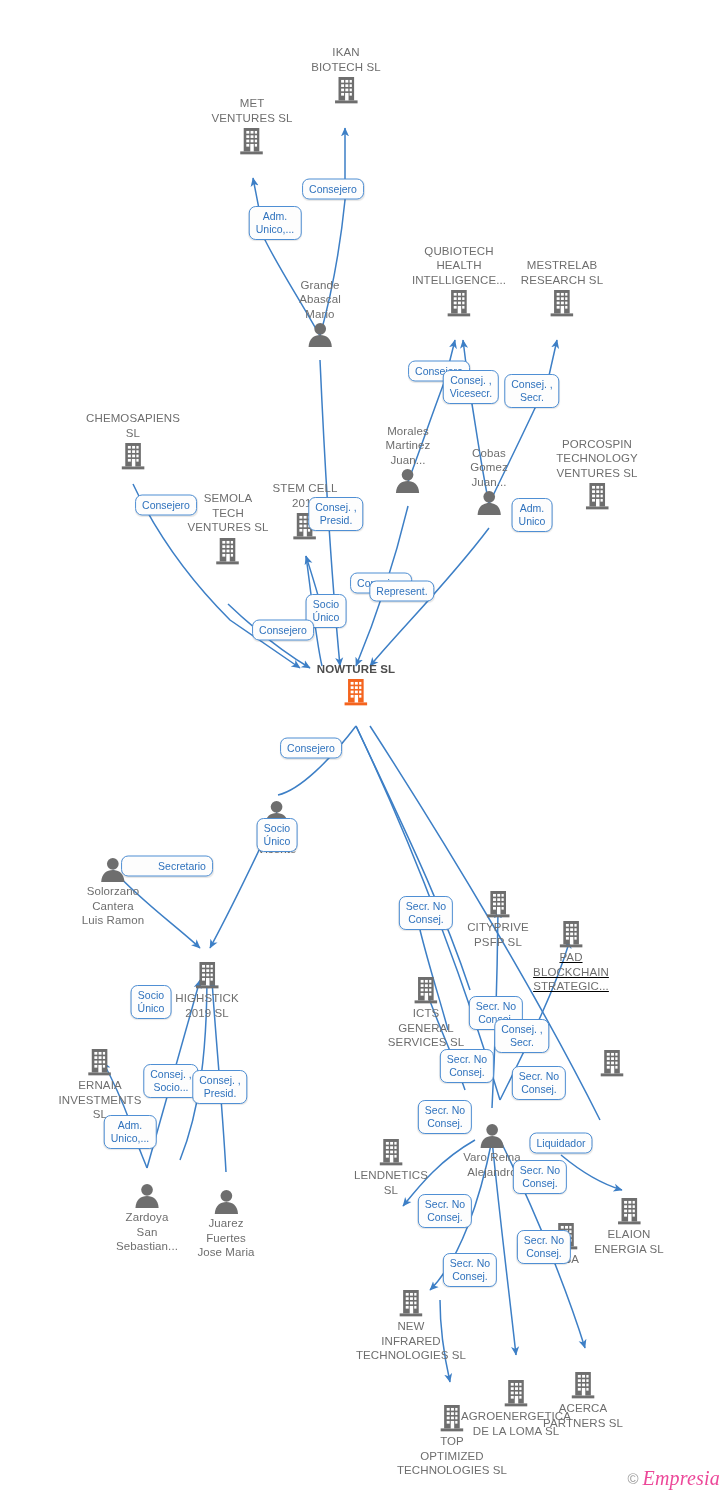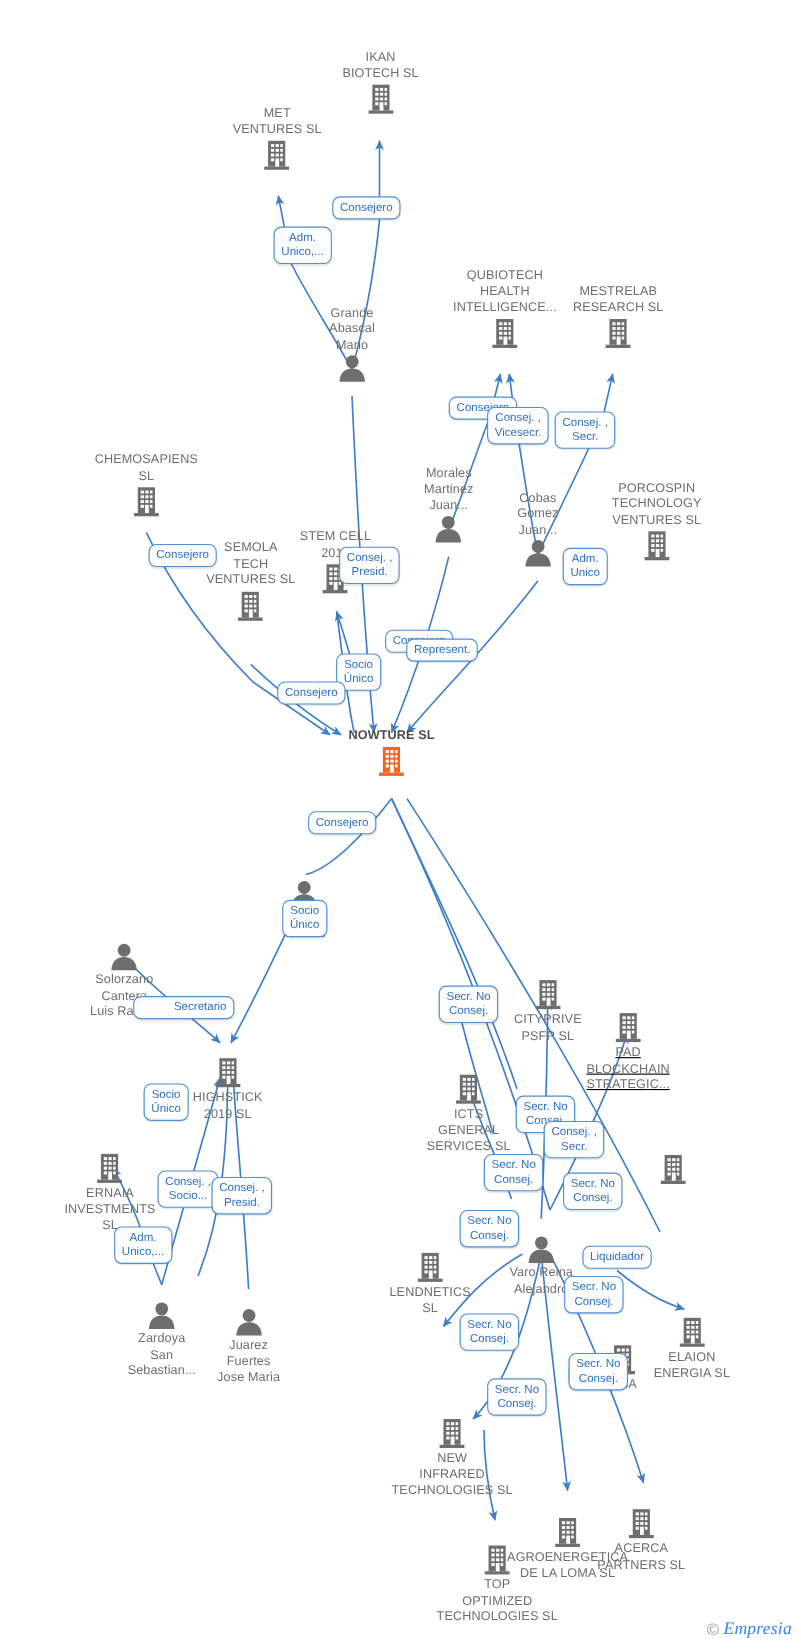--- a/index.html
+++ b/index.html
@@ -32,22 +32,22 @@
     box-shadow:0 1px 1px rgba(0,0,0,.10);
   }
 
   
   #watermark{
     position:absolute;right:8px;bottom:10px;
     display:flex;align-items:center;gap:4px;
     font-size:16px;color:#8a8a8a;
   }
   #watermark .brand{
-    color:#3b82f6;font-family:"Liberation Serif","DejaVu Serif",serif;
-    font-style:italic;font-size:16px;letter-spacing:.2px;
+    color:#ec4899;font-family:"Liberation Serif","DejaVu Serif",serif;
+    font-style:italic;font-size:20px;letter-spacing:.2px;
   }
   #watermark .copy{font-size:15px;color:#9b9b9b;}
 </style>
 </head>
 <body>
 
 <div id="graph">
 
   <svg id="edges" viewBox="0 0 728 1500" preserveAspectRatio="none">
     <defs>
@@ -727,21 +727,21 @@
       <div class="badge" style="left: 336px; top: 514px;">Consej. ,
 Presid.</div>
       <div class="badge" style="left: 381px; top: 583px;">Consejero</div>
       <div class="badge" style="left: 402px; top: 591px;">Represent.</div>
       <div class="badge" style="left: 326px; top: 611px;">Socio
 Único</div>
       <div class="badge" style="left: 283px; top: 630px;">Consejero</div>
       <div class="badge" style="left: 311px; top: 748px;">Consejero</div>
       <div class="badge" style="left: 277px; top: 835px;">Socio
 Único</div>
-      <div class="badge" style="left: 167px; top: 916px; padding-left: 36px;">Secretario</div>
+      <div class="badge" style="left: 167px; top: 866px; padding-left: 36px;">Secretario</div>
       <div class="badge" style="left: 151px; top: 1002px;">Socio
 Único</div>
       <div class="badge" style="left: 426px; top: 913px;">Secr.  No
 Consej.</div>
       <div class="badge" style="left: 496px; top: 1013px;">Secr.  No
 Consej.</div>
       <div class="badge" style="left: 522px; top: 1036px;">Consej. ,
 Secr.</div>
       <div class="badge" style="left: 467px; top: 1066px;">Secr.  No
 Consej.</div>

